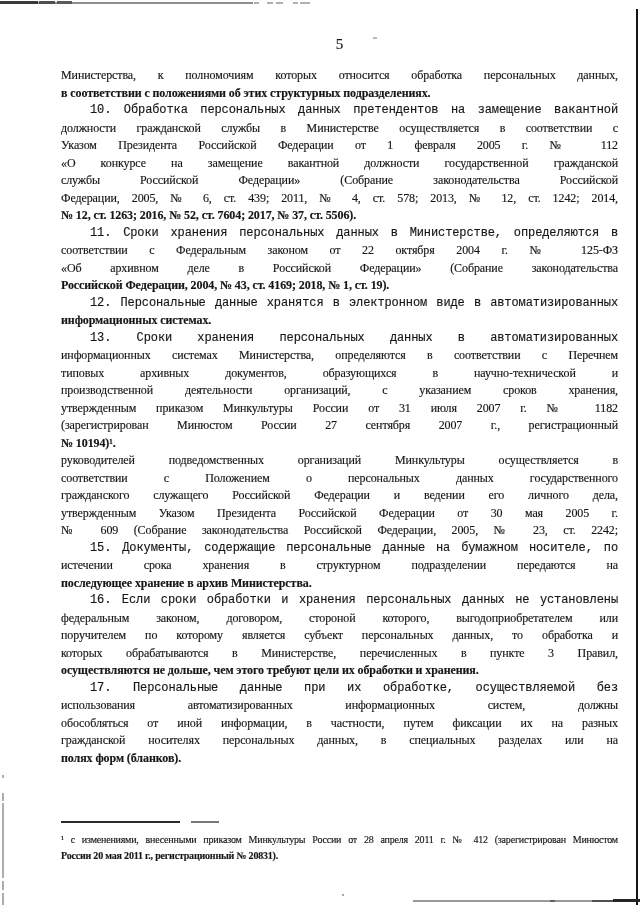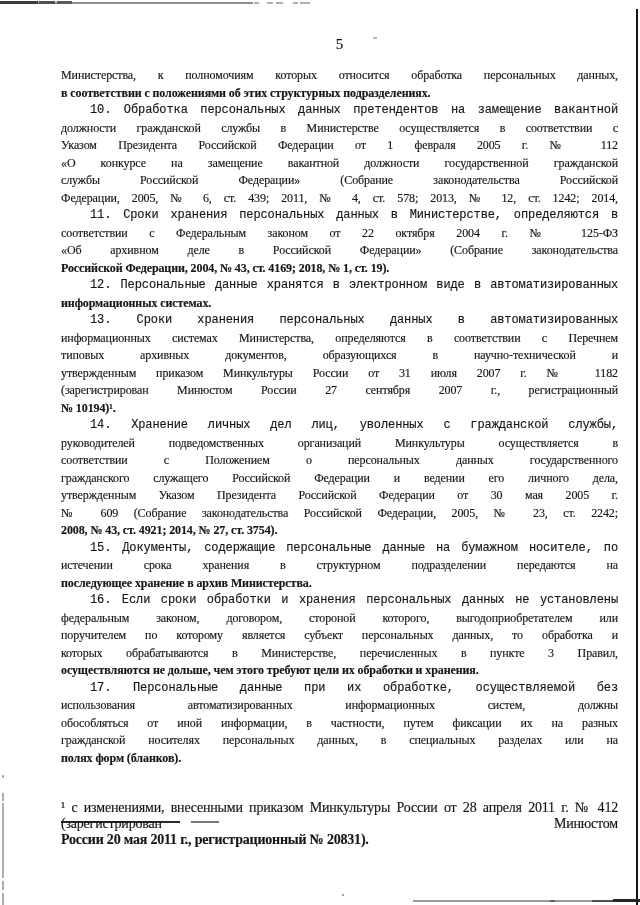--- a/index.html
+++ b/index.html
@@ -30,22 +30,22 @@
   }
   .line.para-end{text-align-last:left;font-weight:bold;}
   .line.para-start{text-indent:29px;font-family:Liberation Mono, monospace;}
   .footnote-sep-a{
     position:absolute;left:61px;top:821px;width:119px;height:2px;background:#2b2b2b;
   }
   .footnote-sep-b{
     position:absolute;left:191px;top:821px;width:28px;height:2px;background:#787878;
   }
   .footnote{
-    position:absolute;left:61px;top:800px;width:557px;
-    font-size:14px;line-height:16px;letter-spacing:-0.2px;
+    position:absolute;left:61px;top:832px;width:557px;
+    font-size:10px;line-height:16px;letter-spacing:-0.2px;
   }
   
   .art{position:absolute;}
   .top-line{left:0;top:2px;width:253px;height:2px;background:#8f8f8f;}
   .top-dark-a{left:0;top:1px;width:38px;height:3px;background:#3a3a3a;}
   .top-dark-b{left:39px;top:1px;width:16px;height:3px;background:#4f4f4f;}
   .top-dark-c{left:57px;top:1px;width:15px;height:3px;background:#5a5a5a;}
   .top-dash-1{left:254px;top:2px;width:5px;height:2px;background:#b0b0b0;}
   .top-dash-2{left:267px;top:2px;width:6px;height:2px;background:#b0b0b0;}
   .top-dash-3{left:276px;top:2px;width:7px;height:2px;background:#b0b0b0;}
@@ -100,47 +100,47 @@
         <div class="line">Министерства, к полномочиям которых относится обработка персональных данных,</div>
         <div class="line para-end">в соответствии с положениями об этих структурных подразделениях.</div>
       </div>
       <div>
         <div class="line para-start">10. Обработка персональных данных претендентов на замещение вакантной</div>
         <div class="line">должности гражданской службы в Министерстве осуществляется в соответствии с</div>
         <div class="line">Указом Президента Российской Федерации от 1 февраля 2005 г. № 112</div>
         <div class="line">«О конкурсе на замещение вакантной должности государственной гражданской</div>
         <div class="line">службы Российской Федерации» (Собрание законодательства Российской</div>
         <div class="line">Федерации, 2005, № 6, ст. 439; 2011, № 4, ст. 578; 2013, № 12, ст. 1242; 2014,</div>
+        <div class="line para-end">№ 12, ст. 1263; 2016, № 52, ст. 7604; 2017, № 37, ст. 5506).</div>
       </div>
       <div>
         <div class="line para-start">11. Сроки хранения персональных данных в Министерстве, определяются в</div>
         <div class="line">соответствии с Федеральным законом от 22 октября 2004 г. № 125-ФЗ</div>
         <div class="line">«Об архивном деле в Российской Федерации» (Собрание законодательства</div>
         <div class="line para-end">Российской Федерации, 2004, № 43, ст. 4169; 2018, № 1, ст. 19).</div>
       </div>
       <div>
         <div class="line para-start">12. Персональные данные хранятся в электронном виде в автоматизированных</div>
         <div class="line para-end">информационных системах.</div>
       </div>
       <div>
         <div class="line para-start">13. Сроки хранения персональных данных в автоматизированных</div>
         <div class="line">информационных системах Министерства, определяются в соответствии с Перечнем</div>
         <div class="line">типовых архивных документов, образующихся в научно-технической и</div>
+        <div class="line">производственной деятельности организаций, с указанием сроков хранения,</div>
         <div class="line">утвержденным приказом Минкультуры России от 31 июля 2007 г. № 1182</div>
         <div class="line">(зарегистрирован Минюстом России 27 сентября 2007 г., регистрационный</div>
         <div class="line para-end">№ 10194)¹.</div>
       </div>
       <div>
-        <div class="line para-start">14. Хранение личных дел лиц, уволенных с гражданской службы,</div>
         <div class="line">руководителей подведомственных организаций Минкультуры осуществляется в</div>
         <div class="line">соответствии с Положением о персональных данных государственного</div>
         <div class="line">гражданского служащего Российской Федерации и ведении его личного дела,</div>
         <div class="line">утвержденным Указом Президента Российской Федерации от 30 мая 2005 г.</div>
         <div class="line">№ 609 (Собрание законодательства Российской Федерации, 2005, № 23, ст. 2242;</div>
-        <div class="line para-end">2008, № 43, ст. 4921; 2014, № 27, ст. 3754).</div>
       </div>
       <div>
         <div class="line para-start">15. Документы, содержащие персональные данные на бумажном носителе, по</div>
         <div class="line">истечении срока хранения в структурном подразделении передаются на</div>
         <div class="line para-end">последующее хранение в архив Министерства.</div>
       </div>
       <div>
         <div class="line para-start">16. Если сроки обработки и хранения персональных данных не установлены</div>
         <div class="line">федеральным законом, договором, стороной которого, выгодоприобретателем или</div>
         <div class="line">поручителем по которому является субъект персональных данных, то обработка и</div>

